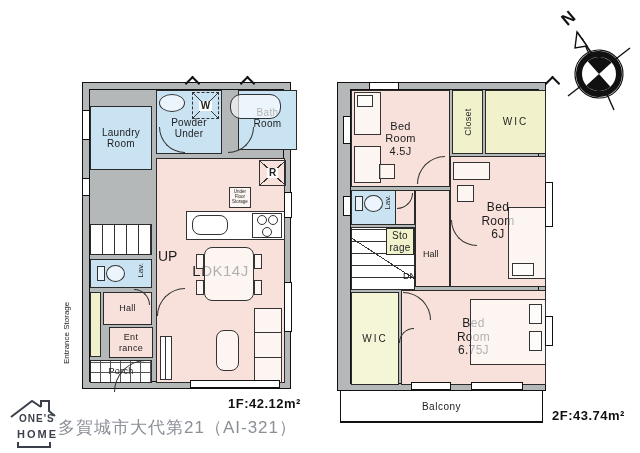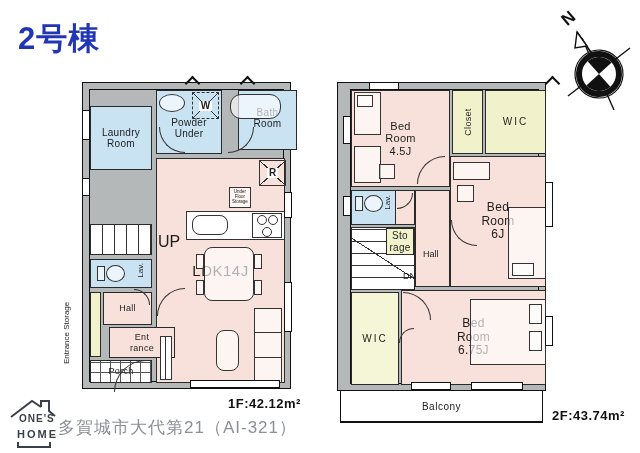--- a/index.html
+++ b/index.html
@@ -46,21 +46,20 @@
   
   .title{position:absolute;font-size:31px;font-weight:bold;color:#2036b4;letter-spacing:1px;}
   .area{position:absolute;font-size:13px;font-weight:bold;color:#111;letter-spacing:.5px;}
   .addr{position:absolute;font-size:17px;color:#8b9097;letter-spacing:1px;}
 </style>
 </head>
 <body>
 
 <div id="stage">
 
-  <div class="title" style="left:18px;top:18px;">2号棟</div>
 
   <svg class="abs" style="left:556px;top:2px;" width="86" height="112" viewBox="0 0 86 112">
     <line x1="12" y1="94" x2="74" y2="46" stroke="#111" stroke-width="1.4"></line>
     <line x1="58" y1="108" x2="26" y2="36" stroke="#111" stroke-width="1.4"></line>
     <line x1="21" y1="30" x2="43" y2="62" stroke="#111" stroke-width="1.6"></line>
     <polygon points="21,30 31,44 19,46" fill="#fff" stroke="#111" stroke-width="1.4"></polygon>
     <g transform="rotate(-42 43 72)">
       <circle cx="43" cy="72" r="24" fill="none" stroke="#111" stroke-width="1.2"></circle>
       <circle cx="43" cy="72" r="20" fill="#fff" stroke="#111" stroke-width="6"></circle>
       <path d="M43,72 L43,55 A17,17 0 0 1 60,72 Z" fill="#111"></path>
@@ -76,25 +75,25 @@
 Room</div>
       <div class="room blue" style="left:66px;top:0;width:66px;height:64px;padding-top:26px;align-items:flex-start;">Powder
 Under</div>
       <div class="room blue" style="left:136px;top:0;width:59px;height:60px;padding-top:16px;align-items:flex-start;margin-left:12px;">Bath
 Room</div>
       <div class="room pink nolabel" style="left:66px;top:68px;width:129px;height:225px;"></div>
       <div class="room stairsH nolabel" style="left:0;top:134px;width:62px;height:31px;"></div>
       <div class="room blue nolabel" style="left:0;top:169px;width:62px;height:29px;"></div>
       <div class="room yel nolabel" style="left:0;top:202px;width:11px;height:65px;"></div>
       <div class="room pink" style="left:13px;top:202px;width:49px;height:33px;font-size:9px;">Hall</div>
-      <div class="room pink" style="left:19px;top:237px;width:66px;height:31px;font-size:9px;">Ent
+      <div class="room pink" style="left:19px;top:237px;width:44px;height:31px;font-size:9px;">Ent
 rance</div>
       <div class="room porch" style="left:0;top:270px;width:62px;height:23px;font-size:9px;background-color:#fff;">Porch</div>
 
-      <div class="lbl" style="left:68px;top:143px;font-size:16px;">UP</div>
+      <div class="lbl" style="left:68px;top:159px;font-size:14px;">UP</div>
       <div class="lbl" style="left:66px;top:173px;width:129px;text-align:center;font-size:15px;letter-spacing:.5px;">LDK14J</div>
       <div class="lbl rot" style="left:44px;top:176px;font-size:8px;">Lav.</div>
 
       <div class="fur ell" style="left:69px;top:4px;width:26px;height:18px;"></div>
       <div class="xbox" style="left:102px;top:2px;width:27px;height:27px;border:1px dashed #333;">
           <span>W</span>
         </div>
       <div class="fur" style="left:140px;top:4px;width:51px;height:25px;border-radius:11px;"></div>
       <div class="xbox" style="left:169px;top:70px;width:27px;height:26px;border:1px solid #333;">
           <span>R</span>

